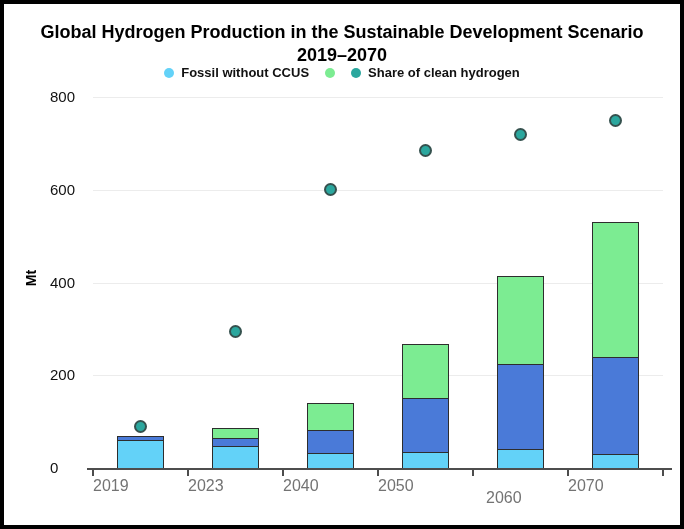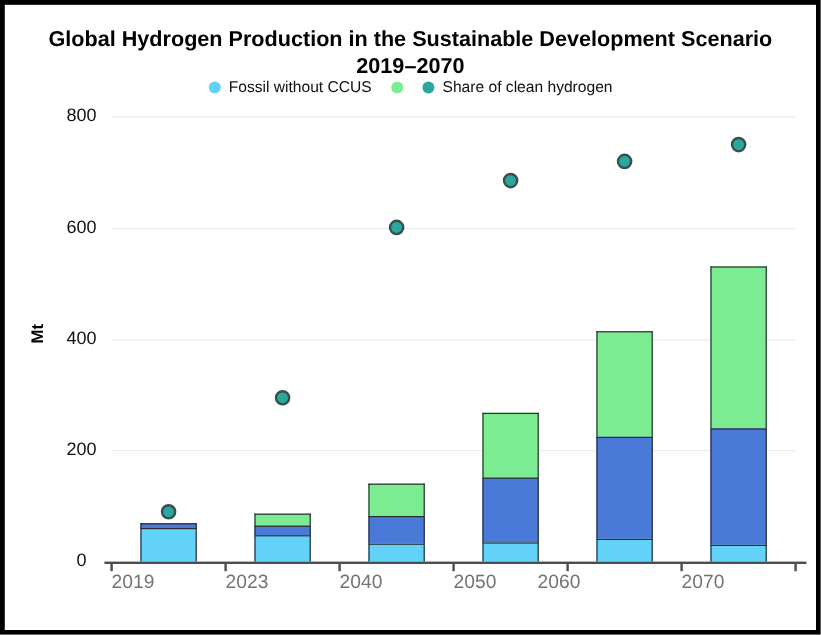--- a/index.html
+++ b/index.html
@@ -11,25 +11,25 @@
   .title{
     margin-top:17px;text-align:center;font-weight:bold;
     font-size:18px;line-height:1.28;color:#000;
   }
   .legend{
     position:absolute;left:0;right:0;top:61px;
     display:flex;justify-content:center;align-items:center;gap:16px;
   }
   .legend-item{display:flex;align-items:center;gap:7px;}
   .legend-dot{width:10px;height:10px;border-radius:50%;flex:0 0 auto;}
-  .legend-label{font-size:13px;font-weight:normal;color:#111;white-space:nowrap;}
+  .legend-label{font-size:13px;font-weight:bold;color:#111;white-space:nowrap;}
   .plot{position:absolute;left:89px;top:93px;width:570px;height:371px;}
   .gridline{position:absolute;left:0;width:100%;height:1px;background:#ececec;}
   .ytick-label{
-    position:absolute;width:36px;text-align:center;
+    position:absolute;width:36px;text-align:left;
     font-size:15px;color:#111;line-height:16px;
   }
   .axis-x{position:absolute;left:83px;top:464px;width:585px;height:2px;background:#4d4d4d;}
   .axis-tick{position:absolute;top:466px;width:2px;height:6px;background:#4d4d4d;}
   .bar{position:absolute;bottom:0;display:flex;flex-direction:column-reverse;}
   .bar-seg{box-sizing:border-box;border:1px solid #2d2d2d;border-bottom:none;width:100%;}
   .share-dot{
     position:absolute;width:9px;height:9px;border-radius:50%;
     box-sizing:content-box;border:2px solid #35514e;
   }
@@ -124,21 +124,21 @@
       <div class="axis-tick" style="left: 373px;"></div>
       <div class="axis-tick" style="left: 468px;"></div>
       <div class="axis-tick" style="left: 563px;"></div>
       <div class="axis-tick" style="left: 658px;"></div>
     </div>
   <div id="xlabels">
       <div class="xlabel" style="left: 89px;">2019</div>
       <div class="xlabel" style="left: 184px;">2023</div>
       <div class="xlabel" style="left: 279px;">2040</div>
       <div class="xlabel" style="left: 374px;">2050</div>
-      <div class="xlabel" style="left: 444px;">2060</div>
+      <div class="xlabel" style="left: 482px; margin-top: 12px;">2060</div>
       <div class="xlabel" style="left: 564px;">2070</div>
     </div>
 
 <div class="ytick-label" style="left: 46px; top: 85px;">800</div>
     <div class="ytick-label" style="left: 46px; top: 177.75px;">600</div>
     <div class="ytick-label" style="left: 46px; top: 270.5px;">400</div>
     <div class="ytick-label" style="left: 46px; top: 363.25px;">200</div>
     <div class="ytick-label" style="left: 46px; top: 456px;">0</div>
   </div>
 

